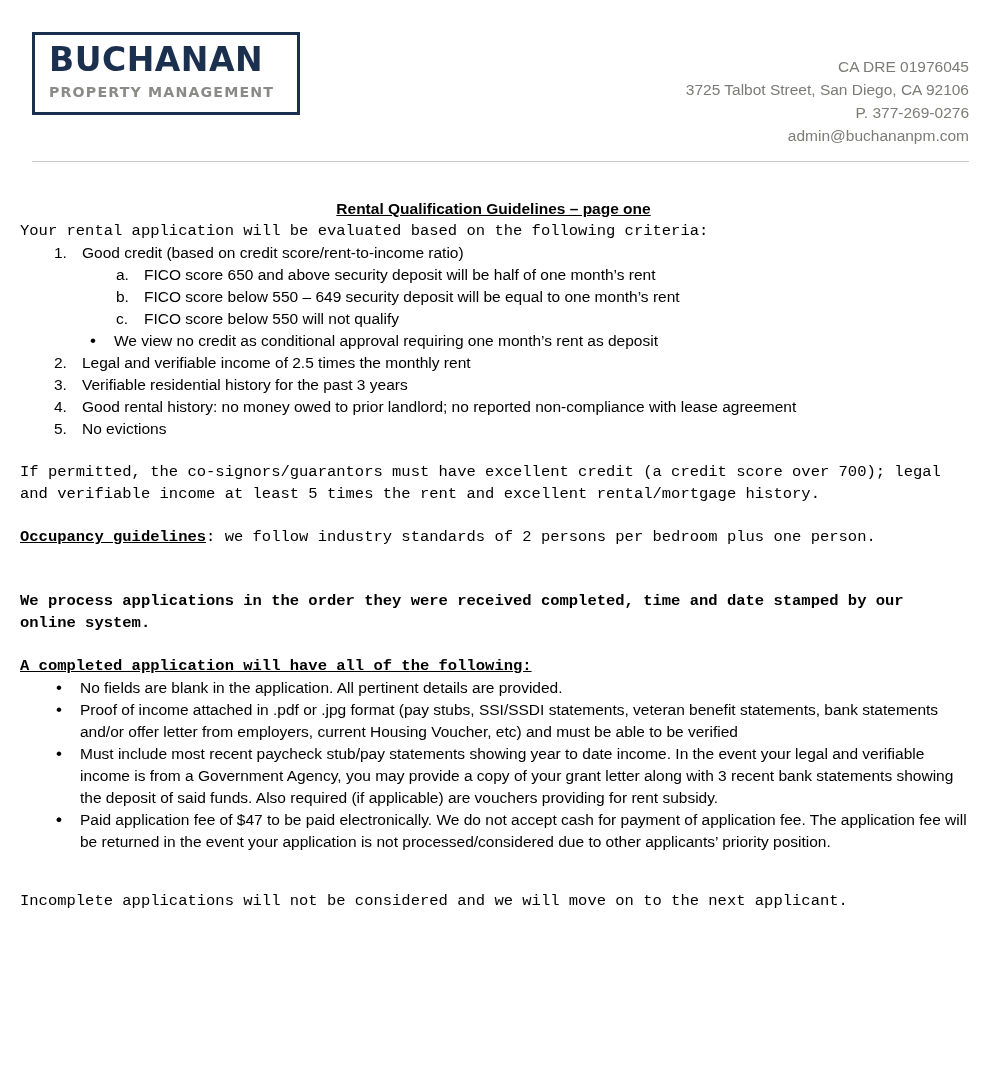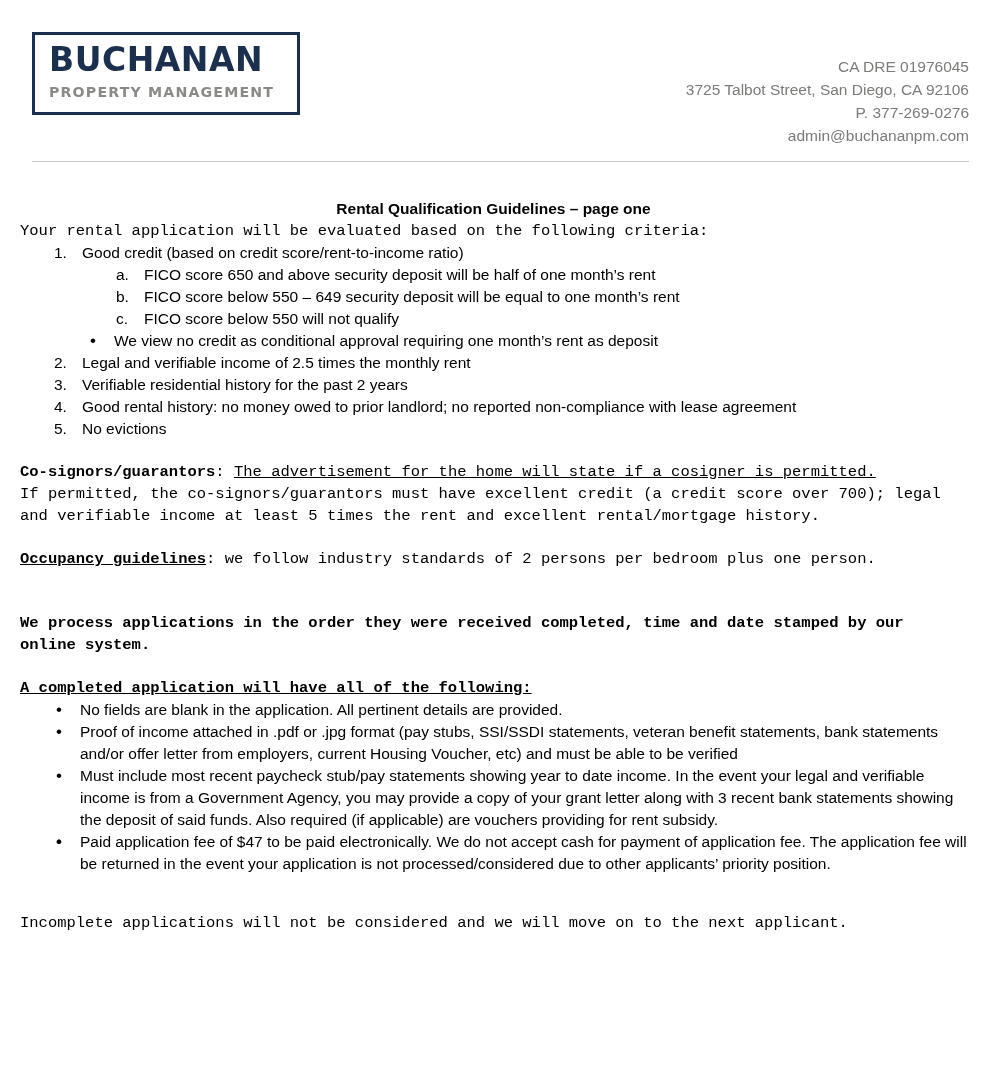--- a/index.html
+++ b/index.html
@@ -70,20 +70,21 @@
     margin: 13px 8px 0 12px;
   }
 
   
   .content {
     padding: 0 10px 0 0;
   }
   .doc-title {
     text-align: center;
     font-weight: bold;
+    text-decoration: underline;
     font-size: 15.5px;
     margin-top: 36px;
     margin-bottom: 0;
   }
   p.para {
     margin: 0;
     font-family: Liberation Mono, monospace;
   }
   .spacer-lg { height: 21px; }
   .spacer-md { height: 16px; }
@@ -211,37 +212,34 @@
       </li>
     </ul>
 
     <ol class="numbered">
       <li>
         <span class="marker">2.</span>
         <span>Legal and verifiable income of 2.5 times the monthly rent</span>
       </li>
       <li>
         <span class="marker">3.</span>
-        <span>Verifiable residential history for the past 2 years</span>
+        <span>Verifiable residential history for the past 3 years</span>
       </li>
       <li>
         <span class="marker">4.</span>
         <span>Good rental history:  no money owed to prior landlord; no reported non-compliance with lease agreement</span>
       </li>
       <li>
         <span class="marker">5.</span>
         <span>No evictions</span>
       </li>
     </ol>
 
     <div class="spacer-lg"></div>
 
-    <p class="para">
-      <b>Co-signors/guarantors</b><span>: </span><u>The advertisement for the home will state if a cosigner is permitted.</u>
-    </p>
     <p class="para">If permitted, the co-signors/guarantors must have excellent credit (a credit score over 700); legal and verifiable income at least 5 times the rent and excellent rental/mortgage history.</p>
 
     <div class="spacer-lg"></div>
 
     <p class="para">
       <span class="bold-underline">Occupancy guidelines</span><span>: we follow industry standards of 2 persons per bedroom plus one person.</span>
     </p>
 
     <div class="spacer-lg"></div>
 

